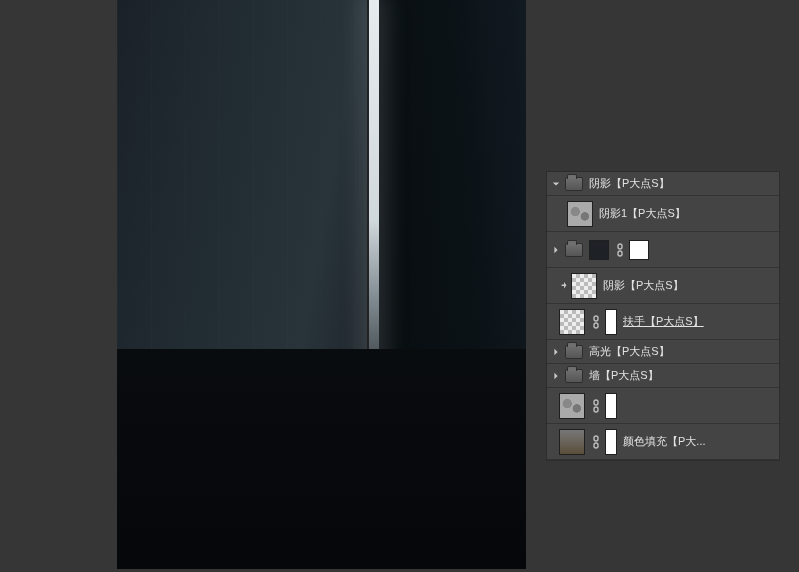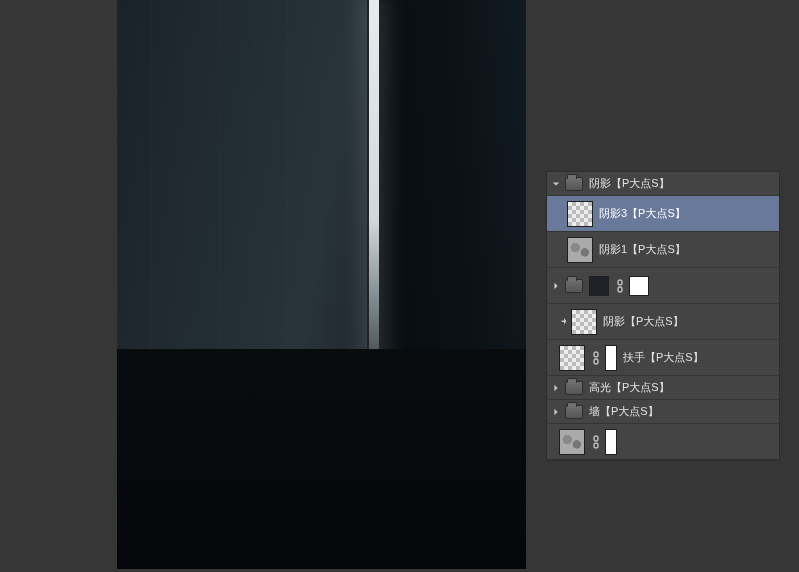--- a/index.html
+++ b/index.html
@@ -132,21 +132,21 @@
     margin-right:2px;
   }
   .clip-indicator svg { width:8px; height:8px; fill: currentColor; }
   .label {
     color: #e2e2e2;
     white-space: nowrap;
     overflow: hidden;
     text-overflow: ellipsis;
     flex: 1 1 auto;
   }
-  .label.underline { }
+  .label.underline { text-decoration: underline; }
   .selected .label { color: #ffffff; }
   .indent-1 { width: 16px; flex-shrink:0; }
   .indent-half { width: 8px; flex-shrink:0; }
 </style>
 </head>
 <body>
 
 <div class="canvas">
   <div class="left-wall">
     <div class="wall-lines"></div>
@@ -161,25 +161,20 @@
   <div class="layer-row compact">
     <span class="arrow">
       <svg viewBox="0 0 10 10">
           <path d="M1 3 L5 7 L9 3 Z"></path>
         </svg>
     </span>
     <span class="folder-icon"></span>
     <span class="label">阴影【P大点S】</span>
   </div>
 
-  <div class="layer-row selected">
-    <span class="indent-1 spacer"></span>
-    <span class="thumb checker"></span>
-    <span class="label">阴影3【P大点S】</span>
-  </div>
 
 
   <div class="layer-row">
     <span class="indent-1 spacer"></span>
     <span class="thumb gray-noise"></span>
     <span class="label">阴影1【P大点S】</span>
   </div>
 
   <div class="layer-row">
     <span class="arrow">
@@ -247,14 +242,26 @@
     <span class="thumb gray-noise"></span>
     <span class="chain">
       <svg viewBox="0 0 8 14">
           <rect x="2" y="1" width="4" height="5" rx="2" ry="2" fill="none" stroke="#bdbdbd" stroke-width="1.4"></rect>
           <rect x="2" y="8" width="4" height="5" rx="2" ry="2" fill="none" stroke="#bdbdbd" stroke-width="1.4"></rect>
         </svg>
     </span>
     <span class="thumb white mask"></span>
   </div>
 
+  <div class="layer-row">
+    <span class="indent-half spacer"></span>
+    <span class="thumb gradient"></span>
+    <span class="chain">
+      <svg viewBox="0 0 8 14">
+          <rect x="2" y="1" width="4" height="5" rx="2" ry="2" fill="none" stroke="#bdbdbd" stroke-width="1.4"></rect>
+          <rect x="2" y="8" width="4" height="5" rx="2" ry="2" fill="none" stroke="#bdbdbd" stroke-width="1.4"></rect>
+        </svg>
+    </span>
+    <span class="thumb white mask"></span>
+    <span class="label">颜色填充【P大...</span>
+  </div>
 
 </div>
 
 </body></html>

